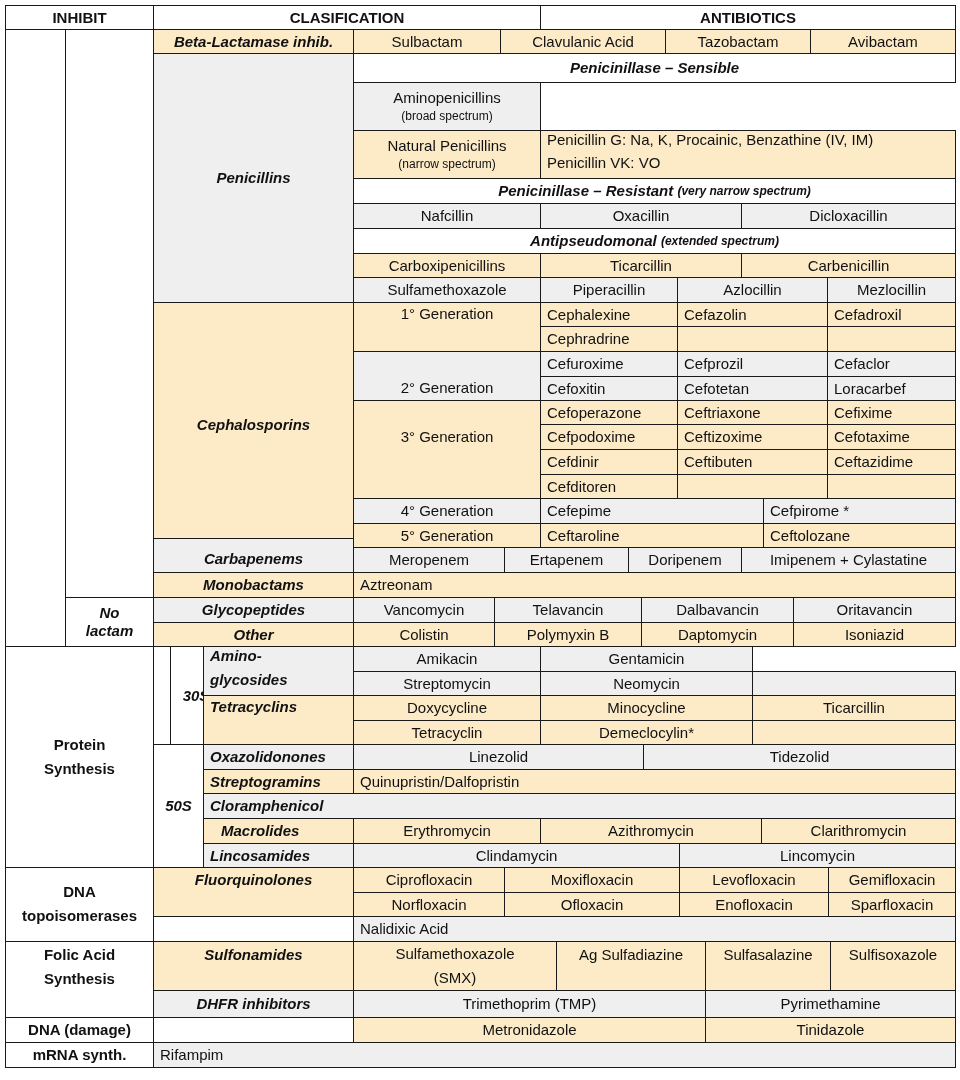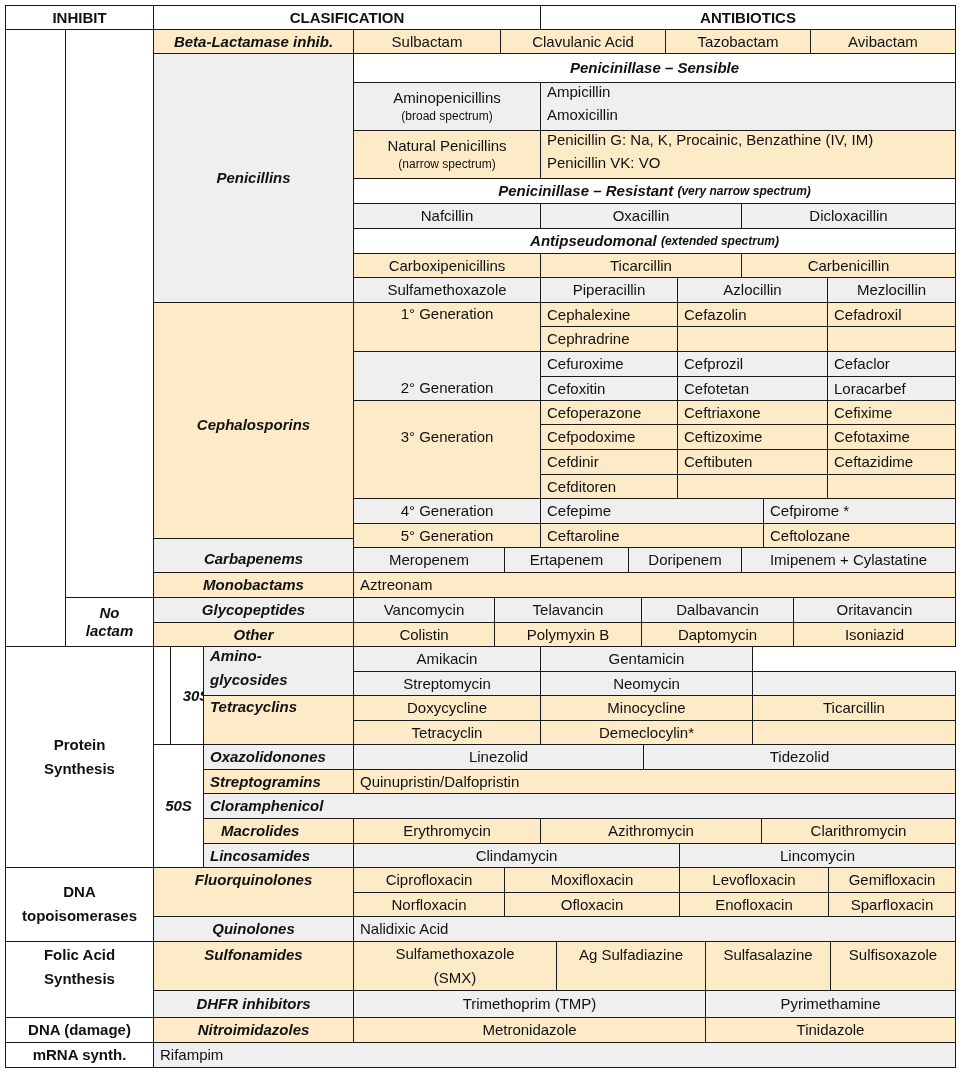--- a/index.html
+++ b/index.html
@@ -42,24 +42,20 @@
   <div class="c t" style="left:665px;top:29px;width:146px;height:25px;">Tazobactam</div>
   <div class="c t" style="left:810px;top:29px;width:146px;height:25px;">Avibactam</div>
 
   <div class="c g bi" style="left:153px;top:53px;width:201px;height:250px;">Penicillins</div>
   <div class="c w bi" style="left:353px;top:53px;width:603px;height:30px;">Penicinillase – Sensible</div>
 
   <div class="c g multi" style="left:353px;top:82px;width:188px;height:49px;">
     <span>Aminopenicillins</span>
     <span class="small">(broad spectrum)</span>
   </div>
-  <div class="c g l multi" style="left:540px;top:82px;width:416px;height:49px;align-items:flex-start;">
-    <span>Ampicillin</span>
-    <span style="margin-top:5px;">Amoxicillin</span>
-  </div>
 
   <div class="c t multi" style="left:353px;top:130px;width:188px;height:49px;">
     <span>Natural Penicillins</span>
     <span class="small">(narrow spectrum)</span>
   </div>
   <div class="c t l multi" style="left:540px;top:130px;width:416px;height:49px;align-items:flex-start;">
     <span>Penicillin G: Na, K, Procainic, Benzathine (IV, IM)</span>
     <span style="margin-top:5px;">Penicillin VK: VO</span>
   </div>
 
@@ -194,41 +190,39 @@
   <div class="c t bi top" style="left:153px;top:867px;width:201px;height:50px;padding-top:3px;">Fluorquinolones</div>
   <div class="c t" style="left:353px;top:867px;width:152px;height:26px;">Ciprofloxacin</div>
   <div class="c t" style="left:504px;top:867px;width:176px;height:26px;">Moxifloxacin</div>
   <div class="c t" style="left:679px;top:867px;width:150px;height:26px;">Levofloxacin</div>
   <div class="c t" style="left:828px;top:867px;width:128px;height:26px;">Gemifloxacin</div>
   <div class="c t" style="left:353px;top:892px;width:152px;height:25px;">Norfloxacin</div>
   <div class="c t" style="left:504px;top:892px;width:176px;height:25px;">Ofloxacin</div>
   <div class="c t" style="left:679px;top:892px;width:150px;height:25px;">Enofloxacin</div>
   <div class="c t" style="left:828px;top:892px;width:128px;height:25px;">Sparfloxacin</div>
 
-  <div class="c g bi" style="left:153px;top:916px;width:201px;height:26px;">Quinolones</div>
   <div class="c g l" style="left:353px;top:916px;width:603px;height:26px;">Nalidixic Acid</div>
 
   <div class="c w b multi" style="left:5px;top:941px;width:149px;height:77px;justify-content:flex-start;padding-top:4px;">
     <span>Folic Acid</span>
     <span style="margin-top:6px;">Synthesis</span>
   </div>
   <div class="c t bi top" style="left:153px;top:941px;width:201px;height:50px;padding-top:4px;">Sulfonamides</div>
   <div class="c t multi" style="left:353px;top:941px;width:204px;height:50px;justify-content:flex-start;padding-top:3px;">
     <span>Sulfamethoxazole</span>
     <span style="margin-top:6px;">(SMX)</span>
   </div>
   <div class="c t top" style="left:556px;top:941px;width:150px;height:50px;padding-top:4px;">Ag Sulfadiazine</div>
   <div class="c t top" style="left:705px;top:941px;width:126px;height:50px;padding-top:4px;">Sulfasalazine</div>
   <div class="c t top" style="left:830px;top:941px;width:126px;height:50px;padding-top:4px;">Sulfisoxazole</div>
 
   <div class="c g bi" style="left:153px;top:990px;width:201px;height:28px;">DHFR inhibitors</div>
   <div class="c g" style="left:353px;top:990px;width:353px;height:28px;">Trimethoprim (TMP)</div>
   <div class="c g" style="left:705px;top:990px;width:251px;height:28px;">Pyrimethamine</div>
 
   <div class="c w b" style="left:5px;top:1017px;width:149px;height:26px;">DNA (damage)</div>
-  <div class="c t bi" style="left:153px;top:1017px;width:201px;height:26px;">Nitroimidazoles</div>
   <div class="c t" style="left:353px;top:1017px;width:353px;height:26px;">Metronidazole</div>
   <div class="c t" style="left:705px;top:1017px;width:251px;height:26px;">Tinidazole</div>
 
   <div class="c w b" style="left:5px;top:1042px;width:149px;height:26px;">mRNA synth.</div>
   <div class="c g l" style="left:153px;top:1042px;width:803px;height:26px;">Rifampim</div>
 
 </div>
 
 </body></html>

